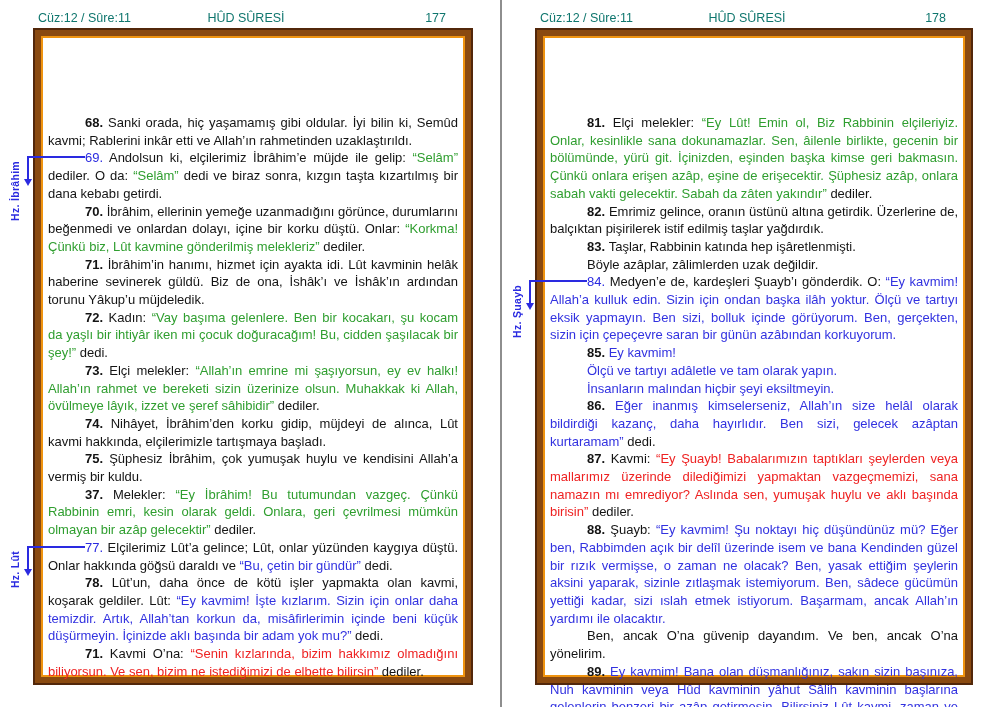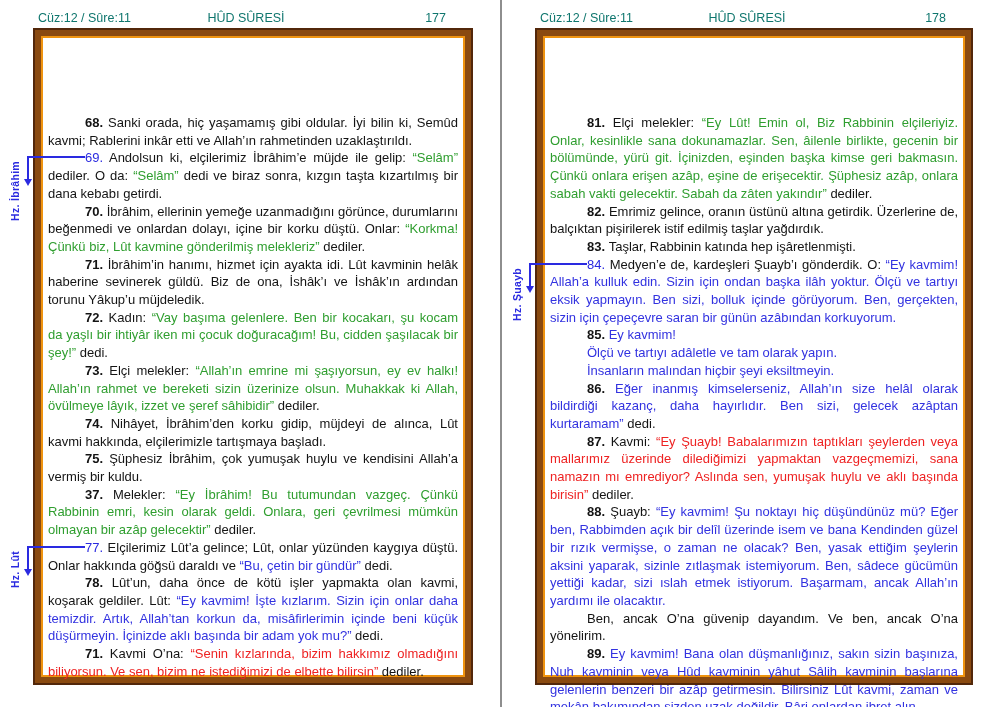--- a/index.html
+++ b/index.html
@@ -95,20 +95,21 @@
     <header class="page-header">
       <span class="ph-left">Cüz:12 / Sûre:11</span>
       <span class="ph-center">HÛD SÛRESİ</span>
       <span class="ph-right">178</span>
     </header>
     <div class="page-frame">
       <div class="page-content">
           <p class="verse"><span class="seg-n">81. </span><span class="seg-t">Elçi melekler: </span><span class="seg-g">“Ey Lût! Emin ol, Biz Rabbinin elçileriyiz. Onlar, kesinlikle sana dokunamazlar. Sen, âilenle birlikte, gecenin bir bölümünde, yürü git. İçinizden, eşinden başka kimse geri bakmasın. Çünkü onlara erişen azâp, eşine de erişecektir. Şüphesiz azâp, onlara sabah vakti gelecektir. Sabah da zâten yakındır”</span><span class="seg-t"> dediler.</span></p>
           <p class="verse"><span class="seg-n">82. </span><span class="seg-t">Emrimiz gelince, oranın üstünü altına getirdik. Üzerlerine de, balçıktan pişirilerek istif edilmiş taşlar yağdırdık.</span></p>
           <p class="verse"><span class="seg-n">83. </span><span class="seg-t">Taşlar, Rabbinin katında hep işâretlenmişti.</span></p>
+          <p class="verse"><span class="seg-t">Böyle azâplar, zâlimlerden uzak değildir.</span></p>
           <p class="verse has-connector"><span class="vconnector"><span class="vc-h"></span><span class="vc-v"></span><span class="vc-arrow"></span><span class="vc-label">Hz. Şuayb</span></span><span class="seg-nb">84. </span><span class="seg-t">Medyen’e de, kardeşleri Şuayb’ı gönderdik. O: </span><span class="seg-b">“Ey kavmim! Allah’a kulluk edin. Sizin için ondan başka ilâh yoktur. Ölçü ve tartıyı eksik yapmayın. Ben sizi, bolluk içinde görüyorum. Ben, gerçekten, sizin için çepeçevre saran bir günün azâbından korkuyorum.</span></p>
           <p class="verse"><span class="seg-n">85. </span><span class="seg-b">Ey kavmim!</span></p>
           <p class="verse"><span class="seg-b">Ölçü ve tartıyı adâletle ve tam olarak yapın.</span></p>
           <p class="verse"><span class="seg-b">İnsanların malından hiçbir şeyi eksiltmeyin.</span></p>
           <p class="verse"><span class="seg-n">86. </span><span class="seg-b">Eğer inanmış kimselerseniz, Allah’ın size helâl olarak bildirdiği kazanç, daha hayırlıdır. Ben sizi, gelecek azâptan kurtaramam”</span><span class="seg-t"> dedi.</span></p>
           <p class="verse"><span class="seg-n">87. </span><span class="seg-t">Kavmi: </span><span class="seg-r">“Ey Şuayb! Babalarımızın taptıkları şeylerden veya mallarımız üzerinde dilediğimizi yapmaktan vazgeçmemizi, sana namazın mı emrediyor? Aslında sen, yumuşak huylu ve aklı başında birisin”</span><span class="seg-t"> dediler.</span></p>
           <p class="verse"><span class="seg-n">88. </span><span class="seg-t">Şuayb: </span><span class="seg-b">“Ey kavmim! Şu noktayı hiç düşündünüz mü? Eğer ben, Rabbimden açık bir delîl üzerinde isem ve bana Kendinden güzel bir rızık vermişse, o zaman ne olacak? Ben, yasak ettiğim şeylerin aksini yaparak, sizinle zıtlaşmak istemiyorum. Ben, sâdece gücümün yettiği kadar, sizi ıslah etmek istiyorum. Başarmam, ancak Allah’ın yardımı ile olacaktır.</span></p>
           <p class="verse"><span class="seg-t">Ben, ancak O’na güvenip dayandım. Ve ben, ancak O’na yönelirim.</span></p>
           <p class="verse"><span class="seg-n">89. </span><span class="seg-b">Ey kavmim! Bana olan düşmanlığınız, sakın sizin başınıza, Nuh kavminin veya Hûd kavminin yâhut Sâlih kavminin başlarına gelenlerin benzeri bir azâp getirmesin. Bilirsiniz Lût kavmi, zaman ve mekân bakımından sizden uzak değildir. Bâri onlardan ibret alın.</span></p>
         </div>

